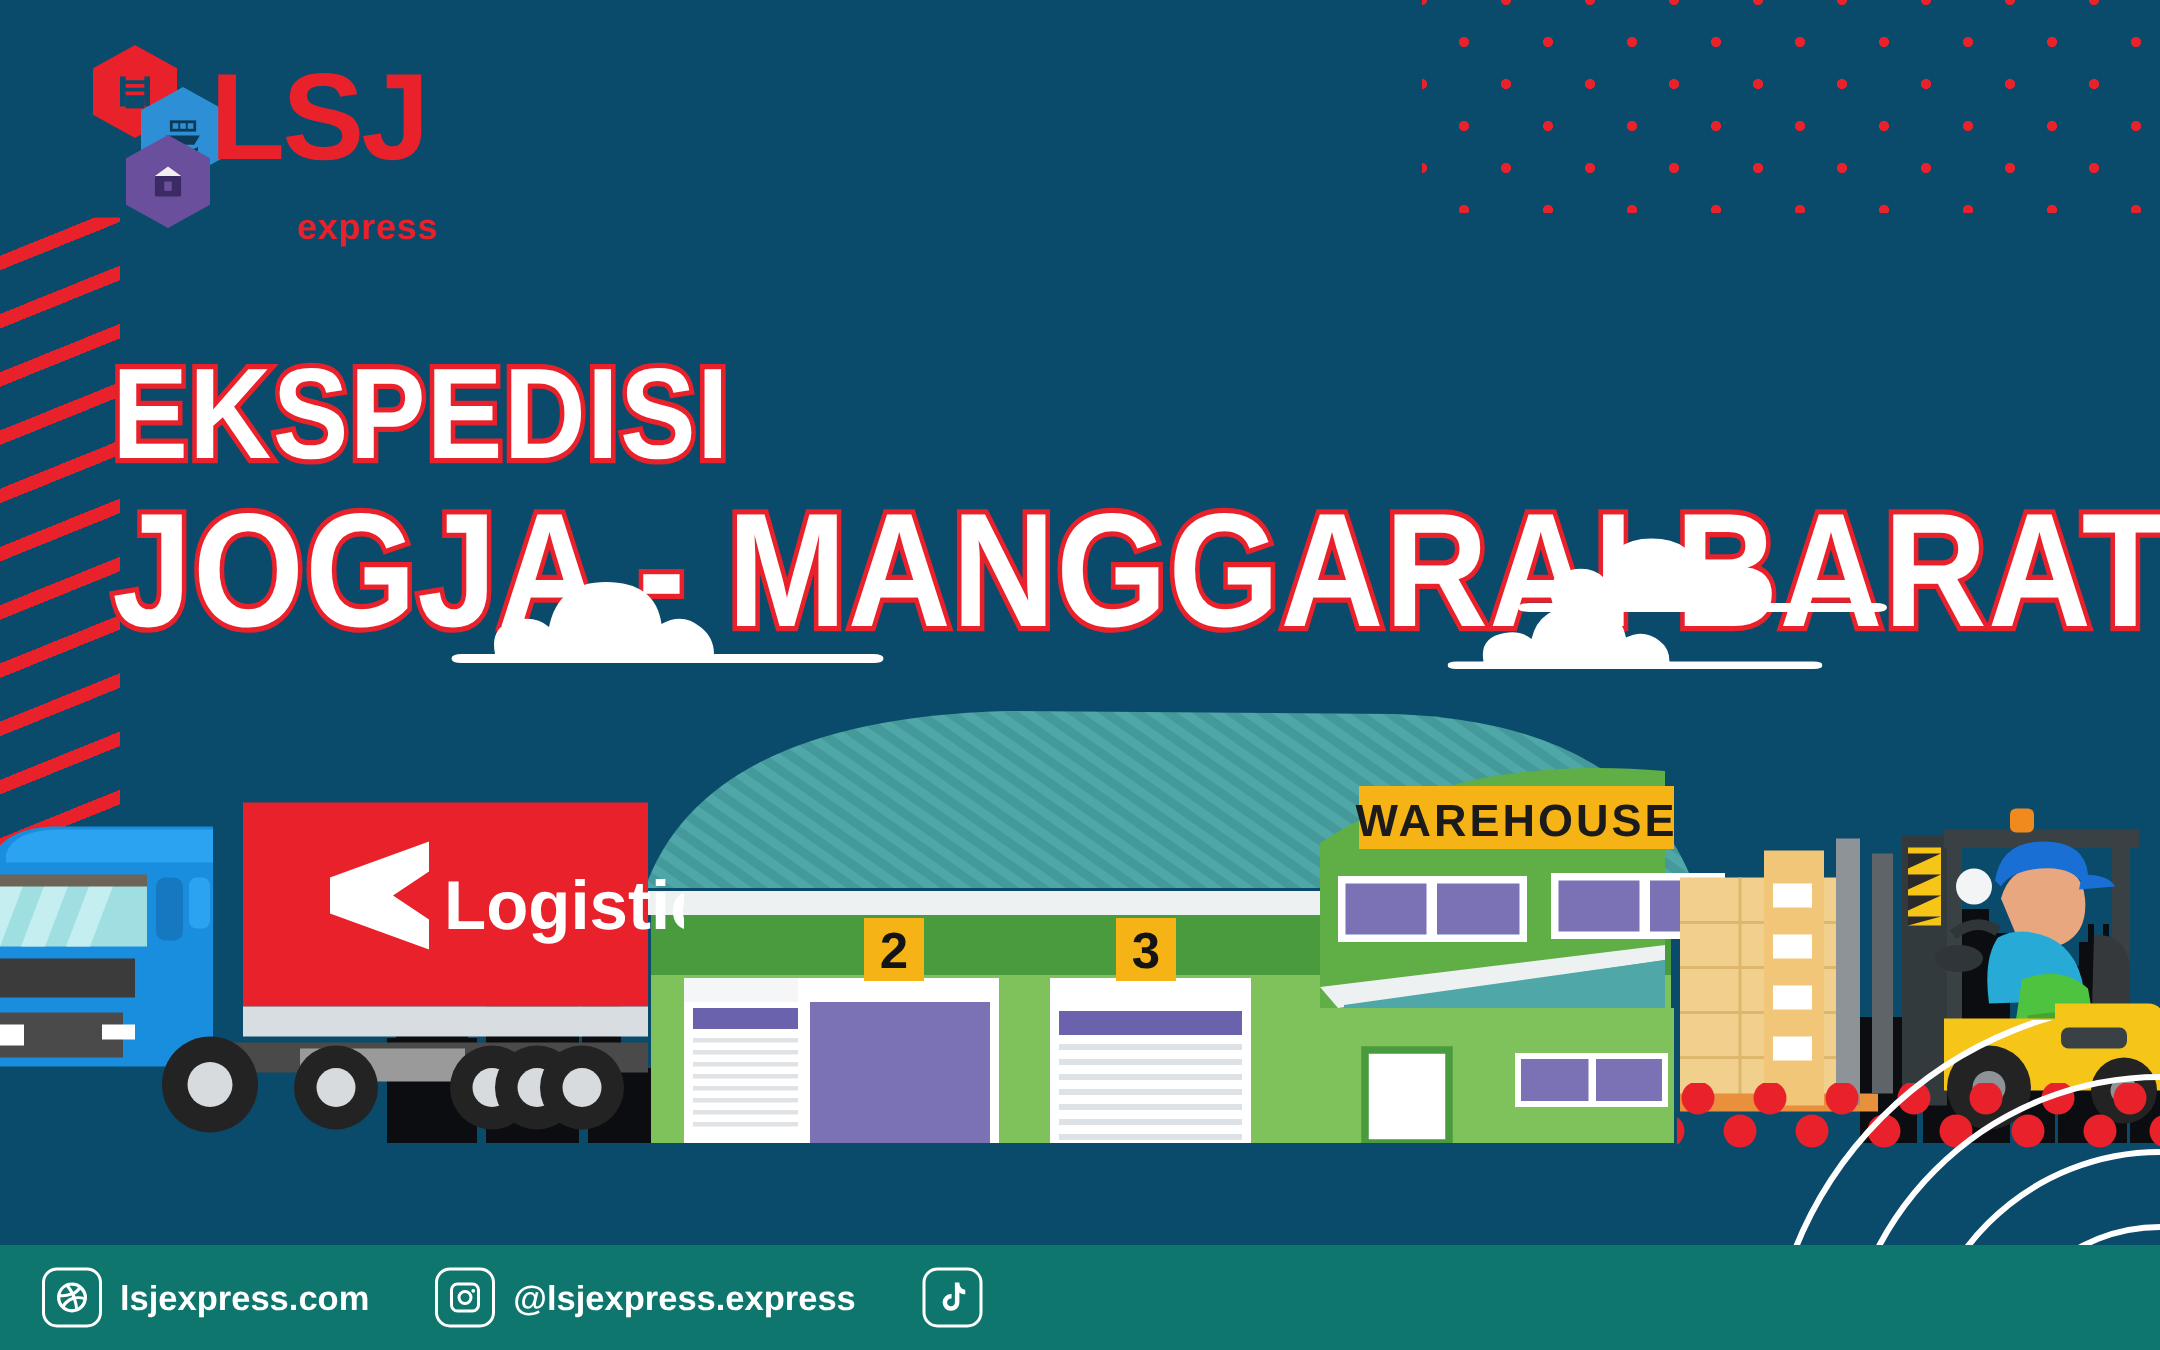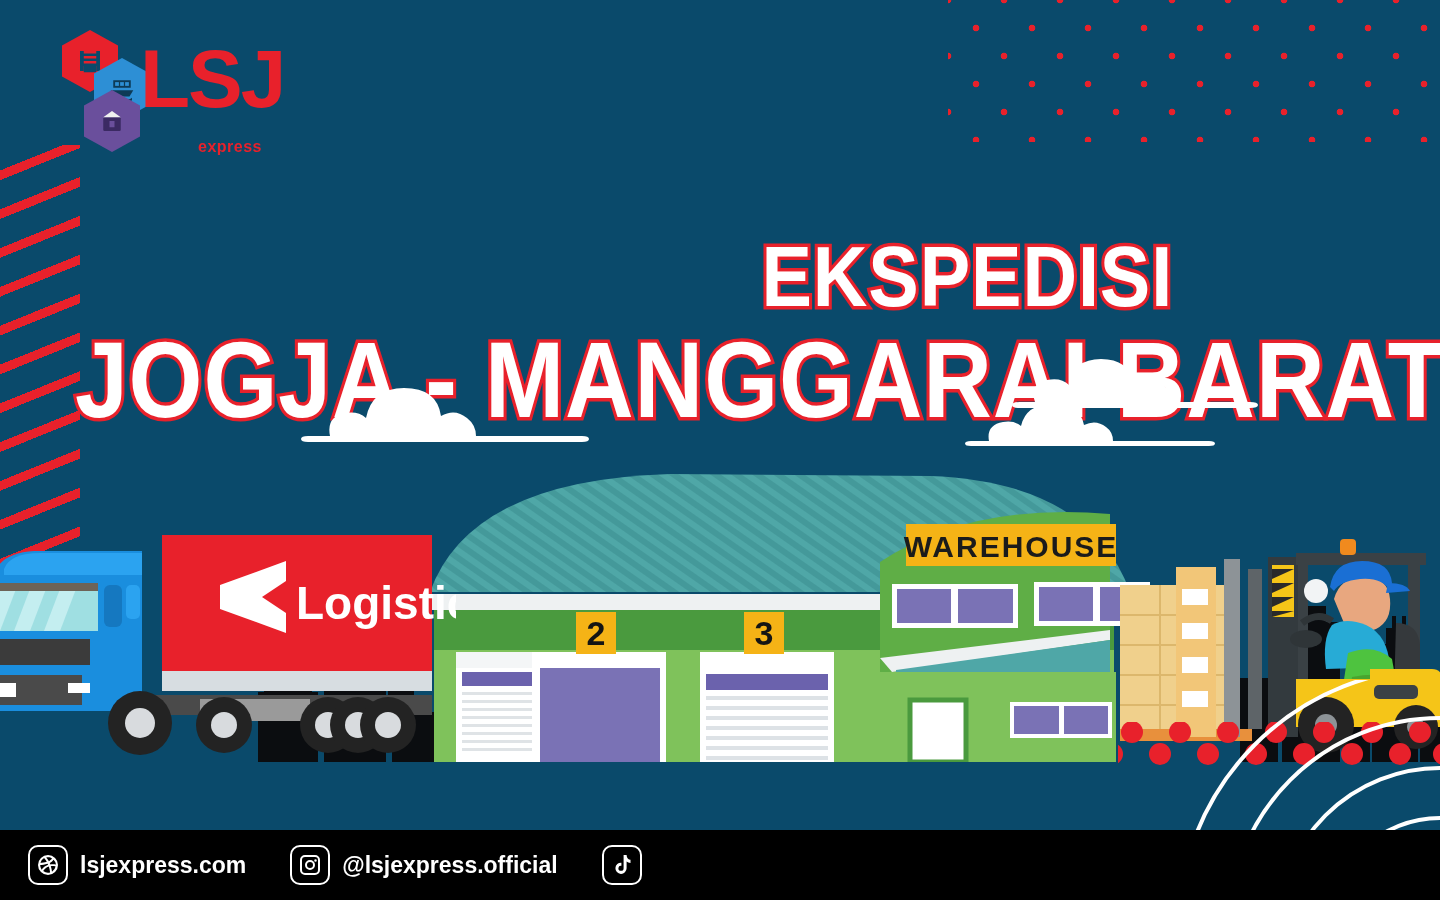--- a/index.html
+++ b/index.html
@@ -48,26 +48,26 @@
   .hex svg{ width:30px; height:30px; }
   .logo-word{
     position:absolute; left:84px; top:20px;
     font-size:82px; line-height:82px; font-weight:bold;
     letter-spacing:-2px; color:#e8212b;
     font-family:"Liberation Sans", sans-serif;
     text-align:right;
   }
   .logo-sub{
     position:absolute; left:142px; top:120px;
-    font-size:16px; font-weight:bold; color:#e8212b;
+    font-size:24px; font-weight:bold; color:#e8212b;
     letter-spacing:0.5px;
   }
 
   
-  .headline{ position:absolute; left:0; top:228px; width:1248px; text-align:right; }
+  .headline{ position:absolute; left:0; top:228px; width:1248px; text-align:left; }
   .hl-line{
     color:#ffffff; font-weight:bold;
     font-family:"Liberation Sans Narrow","Liberation Sans", sans-serif;
     transform:scaleX(0.88); transform-origin:center;
     -webkit-text-stroke:7px #e8212b;
     paint-order:stroke fill;
     letter-spacing:1px;
     white-space:nowrap;
   }
   .hl1{ font-size:86px; line-height:96px; }
@@ -80,21 +80,21 @@
   .cloud svg{ display:block; }
 
   .skyline{ position:absolute; bottom:0; }
 
   
   .wh{ position:absolute; }
 
   
   .footer{
     position:absolute; left:0; bottom:0; width:1440px; height:70px;
-    background:#000000; display:flex; align-items:center;
+    background:#0f766e; display:flex; align-items:center;
     padding-left:28px; gap:0px; overflow:hidden;
   }
   .social{ display:flex; align-items:center; gap:12px; margin-right:44px; }
   .sbox{
     width:40px; height:40px; border:2px solid #fff; border-radius:10px;
     display:flex; align-items:center; justify-content:center; flex:none;
   }
   .sbox svg{ width:24px; height:24px; fill:#fff; }
   .stext{ color:#fff; font-size:23px; font-weight:bold; white-space:nowrap; }
 </style>
@@ -428,21 +428,21 @@
       </span>
       <span class="stext">lsjexpress.com</span>
     </div>
 
     <div class="social">
       <span class="sbox">
         <svg viewBox="0 0 24 24">
             <path d="M7 2h10a5 5 0 0 1 5 5v10a5 5 0 0 1-5 5H7a5 5 0 0 1-5-5V7a5 5 0 0 1 5-5zm0 2a3 3 0 0 0-3 3v10a3 3 0 0 0 3 3h10a3 3 0 0 0 3-3V7a3 3 0 0 0-3-3H7zm5 3a5 5 0 1 1 0 10 5 5 0 0 1 0-10zm0 2a3 3 0 1 0 0 6 3 3 0 0 0 0-6zm5.5-2.75a1.25 1.25 0 1 1 0 2.5 1.25 1.25 0 0 1 0-2.5z"></path>
           </svg>
       </span>
-      <span class="stext">@lsjexpress.official</span>
+      <span class="stext">@lsjexpress.express</span>
     </div>
 
 
     <div class="social">
       <span class="sbox">
         <svg viewBox="0 0 24 24">
             <path d="M16.6 2h-3v13.3a2.6 2.6 0 1 1-2.2-2.6v-3a5.6 5.6 0 1 0 5.2 5.6V8.6c1 .8 2.4 1.3 3.9 1.3V6.8c-2.1 0-3.9-1.9-3.9-4.8z"></path>
           </svg>
       </span>
     </div>

